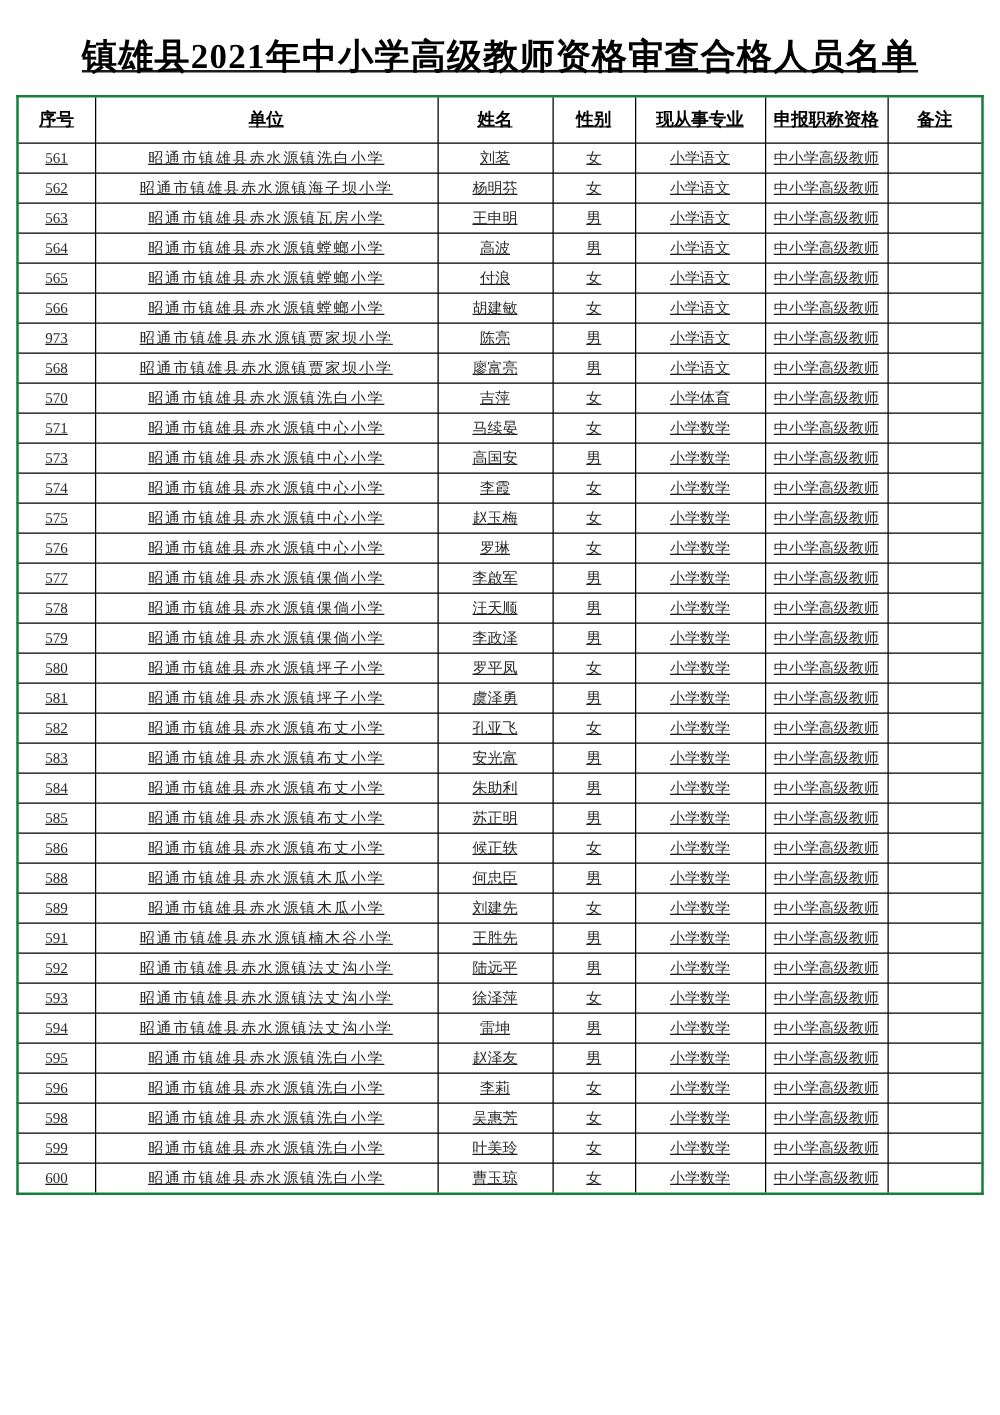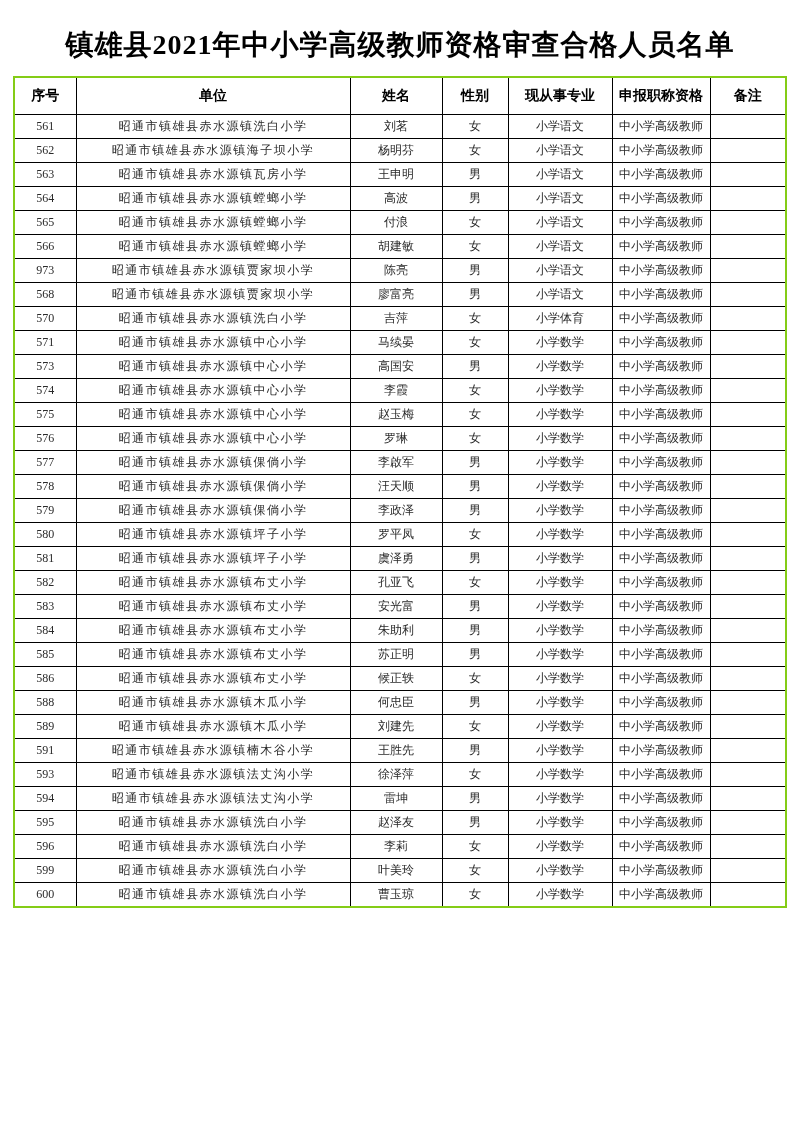--- a/index.html
+++ b/index.html
@@ -8,37 +8,38 @@
     background: #ffffff;
   }
   .page {
     position: relative;
     width: 800px;
     height: 1132px;
     background: #ffffff;
     font-family: "Liberation Serif", "DejaVu Serif", serif;
     color: #1c1c1c;
     overflow: hidden;
+    text-decoration: underline;
   }
   .doc-title {
     margin: 0;
     padding-top: 26px;
     text-align: center;
     font-size: 28px;
     font-weight: bold;
     letter-spacing: 1px;
     color: #000000;
     font-family: "Liberation Serif", "DejaVu Serif", serif;
   }
   table.roster {
     border-collapse: collapse;
     table-layout: fixed;
     margin: 12px auto 0 auto;
     width: 772px;
-    border: 2px solid #84cc16;
+    border: 2px solid #15803d;
   }
   table.roster th, table.roster td {
     border: 1px solid #000000;
     padding: 0 2px;
     text-align: center;
     vertical-align: middle;
     overflow: hidden;
     white-space: nowrap;
   }
   table.roster thead th {
@@ -362,20 +363,29 @@
     <tr>
       <td class="cell-no">591</td>
       <td class="cell-unit">昭通市镇雄县赤水源镇楠木谷小学</td>
       <td class="cell-name">王胜先</td>
       <td class="cell-gender">男</td>
       <td class="cell-major">小学数学</td>
       <td class="cell-title">中小学高级教师</td>
       <td class="cell-remark"></td>
     </tr>
 
+    <tr>
+      <td class="cell-no">592</td>
+      <td class="cell-unit">昭通市镇雄县赤水源镇法丈沟小学</td>
+      <td class="cell-name">陆远平</td>
+      <td class="cell-gender">男</td>
+      <td class="cell-major">小学数学</td>
+      <td class="cell-title">中小学高级教师</td>
+      <td class="cell-remark"></td>
+    </tr>
 
     <tr>
       <td class="cell-no">593</td>
       <td class="cell-unit">昭通市镇雄县赤水源镇法丈沟小学</td>
       <td class="cell-name">徐泽萍</td>
       <td class="cell-gender">女</td>
       <td class="cell-major">小学数学</td>
       <td class="cell-title">中小学高级教师</td>
       <td class="cell-remark"></td>
     </tr>
@@ -404,20 +414,29 @@
       <td class="cell-no">596</td>
       <td class="cell-unit">昭通市镇雄县赤水源镇洗白小学</td>
       <td class="cell-name">李莉</td>
       <td class="cell-gender">女</td>
       <td class="cell-major">小学数学</td>
       <td class="cell-title">中小学高级教师</td>
       <td class="cell-remark"></td>
     </tr>
 
 
+    <tr>
+      <td class="cell-no">598</td>
+      <td class="cell-unit">昭通市镇雄县赤水源镇洗白小学</td>
+      <td class="cell-name">吴惠芳</td>
+      <td class="cell-gender">女</td>
+      <td class="cell-major">小学数学</td>
+      <td class="cell-title">中小学高级教师</td>
+      <td class="cell-remark"></td>
+    </tr>
 
     <tr>
       <td class="cell-no">599</td>
       <td class="cell-unit">昭通市镇雄县赤水源镇洗白小学</td>
       <td class="cell-name">叶美玲</td>
       <td class="cell-gender">女</td>
       <td class="cell-major">小学数学</td>
       <td class="cell-title">中小学高级教师</td>
       <td class="cell-remark"></td>
     </tr>

